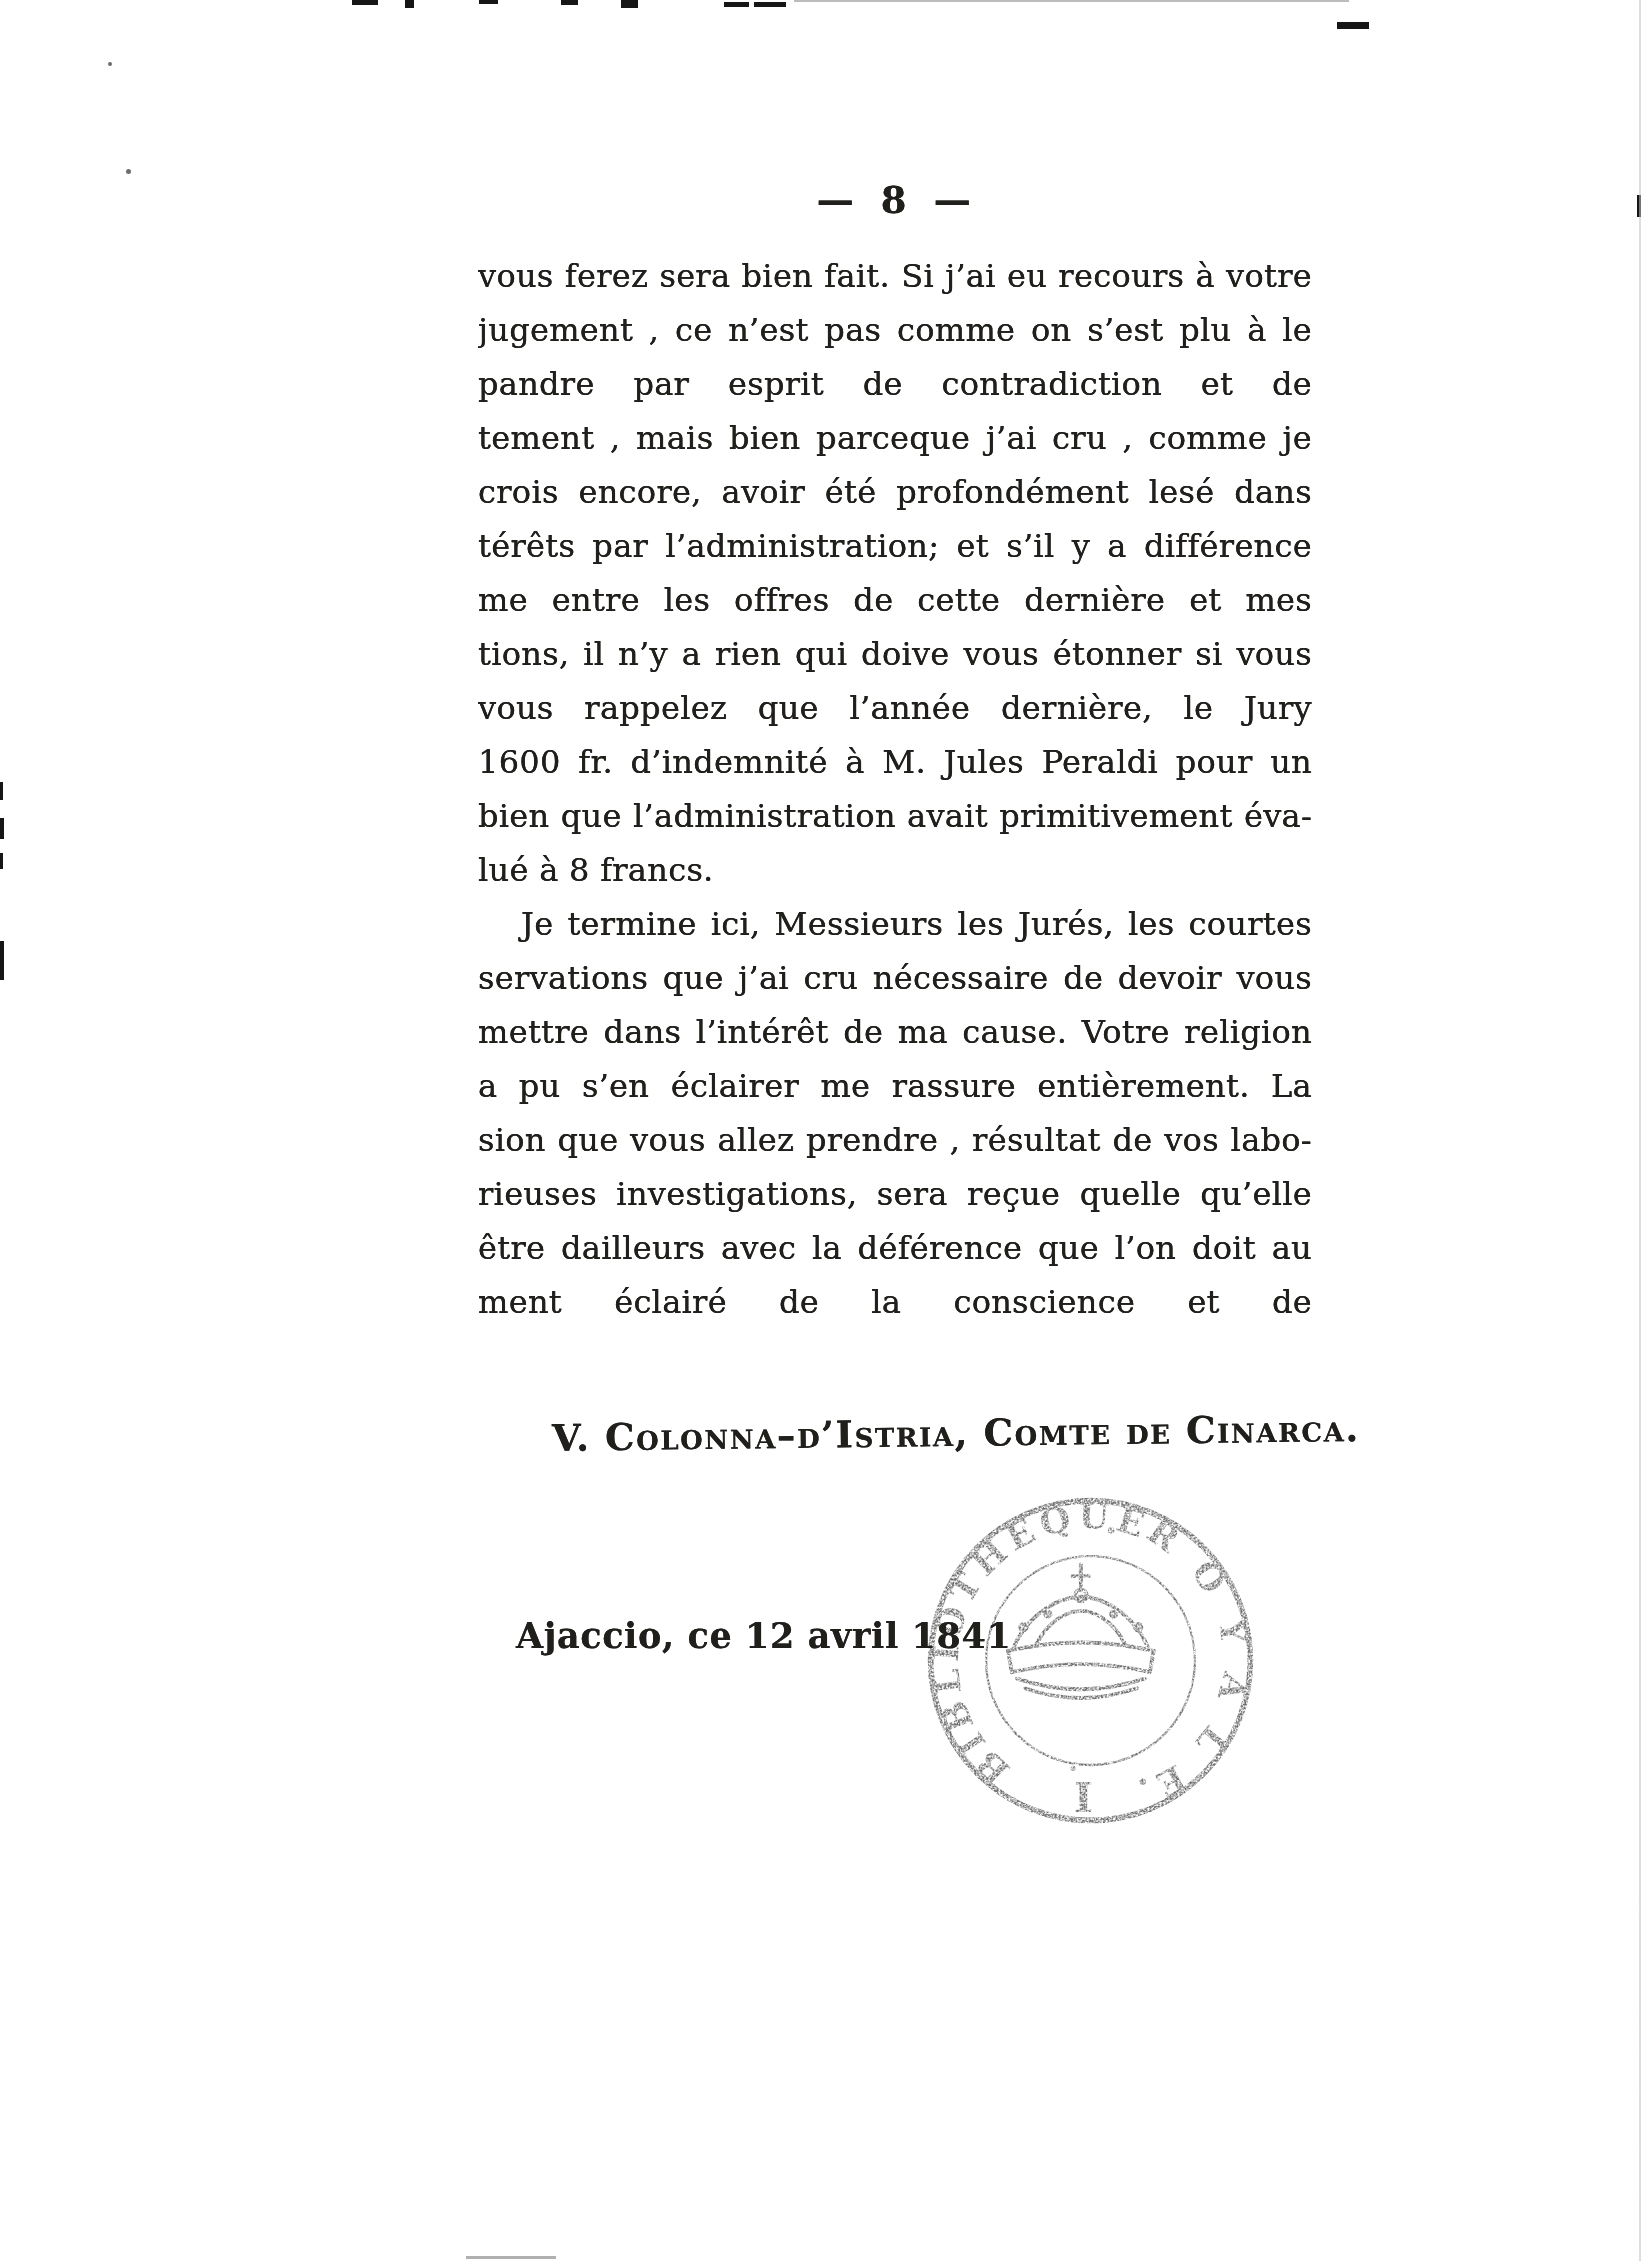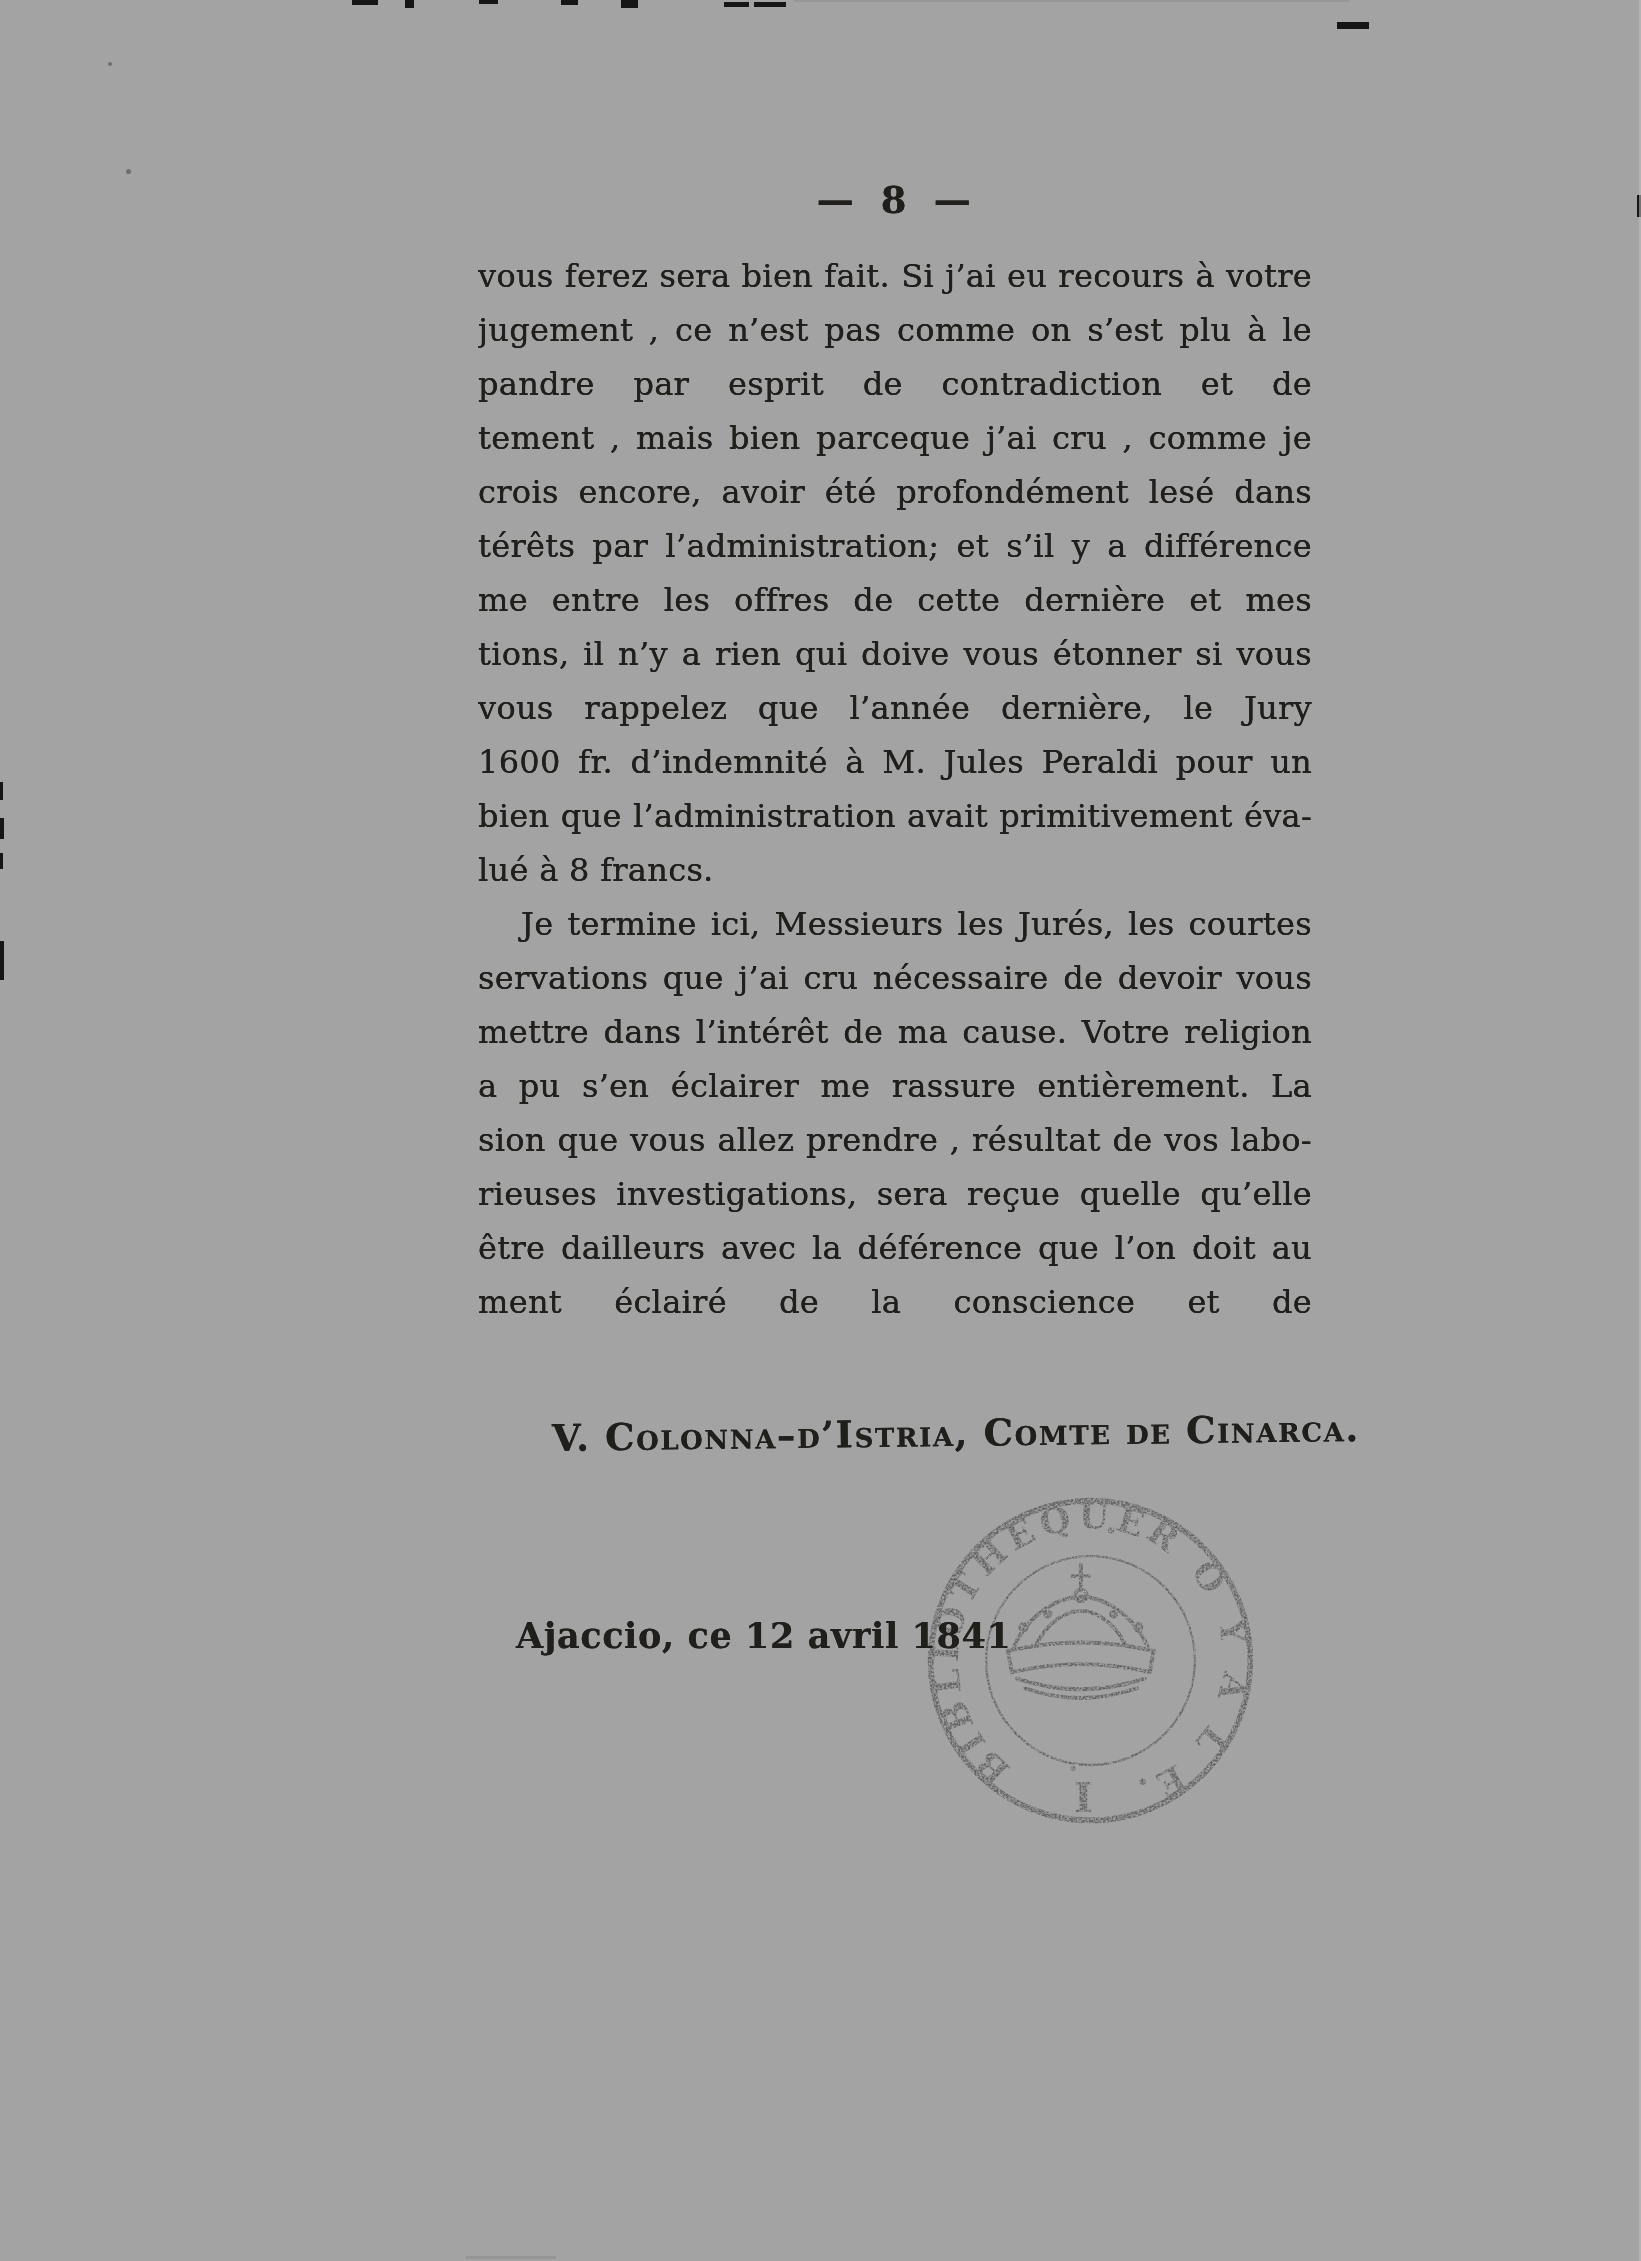--- a/index.html
+++ b/index.html
@@ -1,19 +1,19 @@
 <!DOCTYPE html>
 <html style="font-size:10.3px"><head>
 <meta charset="utf-8">
 <style>
   html,body{margin:0;padding:0;background:#e8e8e6;}
   .page{
     position:relative;
     width:1642px;height:2261px;
-    background:#a3a3a3;
+    background:#ffffff;
     overflow:hidden;
     font-family:"DejaVu Serif","Liberation Serif",serif;
     color:#211f1c;
   }
   
   .pagenum{
     position:absolute;left:478px;top:178px;width:834px;
     text-align:center;font-size:37px;font-weight:bold;
     letter-spacing:2.6px;word-spacing:9px;
     text-shadow:0 0 0.6px rgba(25,23,20,.9);

